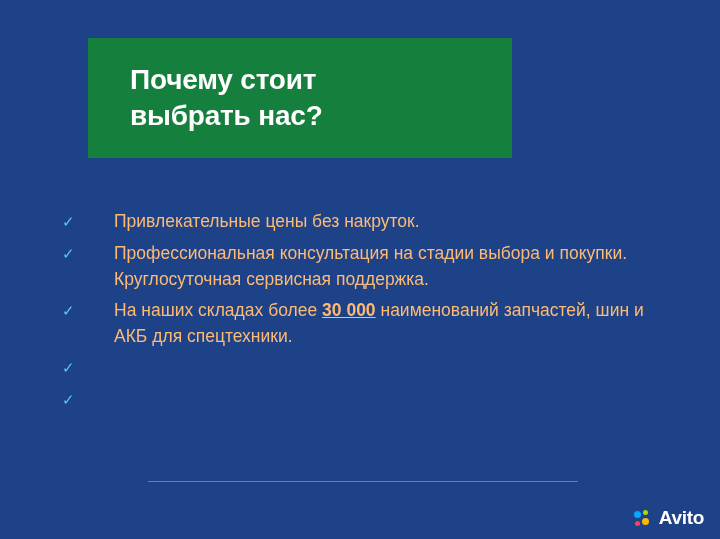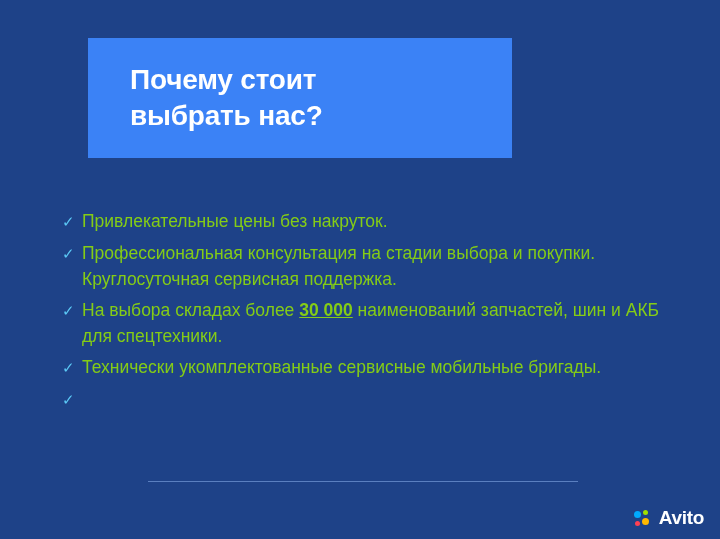--- a/index.html
+++ b/index.html
@@ -19,21 +19,21 @@
     width: 720px;
     height: 539px;
     background: #1e4288;
   }
   .title-box {
     position: absolute;
     left: 88px;
     top: 38px;
     width: 424px;
     height: 120px;
-    background: #3b82f6;
+    background: #15803d;
     display: flex;
     align-items: center;
   }
   .title-text {
     color: #ffffff;
     font-size: 28px;
     font-weight: bold;
     line-height: 1.28;
     padding-left: 42px;
     padding-right: 16px;
@@ -54,24 +54,25 @@
   .check {
     flex: 0 0 auto;
     width: 20px;
     color: #5bc8f5;
     font-size: 15px;
     line-height: 26px;
     text-align: left;
     padding-top: 1px;
   }
   .bullet-text {
-    color: #84cc16;
+    color: #fdba74;
     font-size: 17.5px;
     line-height: 26px;
     font-weight: 400;
+    margin-left: 32px;
   }
   .bullet-text b {
     font-weight: bold;
     text-decoration: underline;
   }
   .divider {
     position: absolute;
     left: 148px;
     top: 481px;
     width: 430px;
@@ -122,25 +123,24 @@
       <div class="bullet-row">
         <span class="check">✓</span>
         <span class="bullet-text"><span>Привлекательные цены без накруток.</span></span>
       </div>
       <div class="bullet-row">
         <span class="check">✓</span>
         <span class="bullet-text"><span>Профессиональная консультация на стадии выбора и покупки. Круглосуточная сервисная поддержка.</span></span>
       </div>
       <div class="bullet-row">
         <span class="check">✓</span>
-        <span class="bullet-text"><span>На выбора складах более </span><b>30 000</b><span> наименований запчастей, шин и АКБ для спецтехники.</span></span>
+        <span class="bullet-text"><span>На наших складах более </span><b>30 000</b><span> наименований запчастей, шин и АКБ для спецтехники.</span></span>
       </div>
       <div class="bullet-row">
         <span class="check">✓</span>
-        <span class="bullet-text"><span>Технически укомплектованные сервисные мобильные бригады.</span></span>
       </div>
       <div class="bullet-row">
         <span class="check">✓</span>
       </div>
     </div>
 
   <div class="divider"></div>
 
   <div class="watermark">
     <span class="wm-logo">

